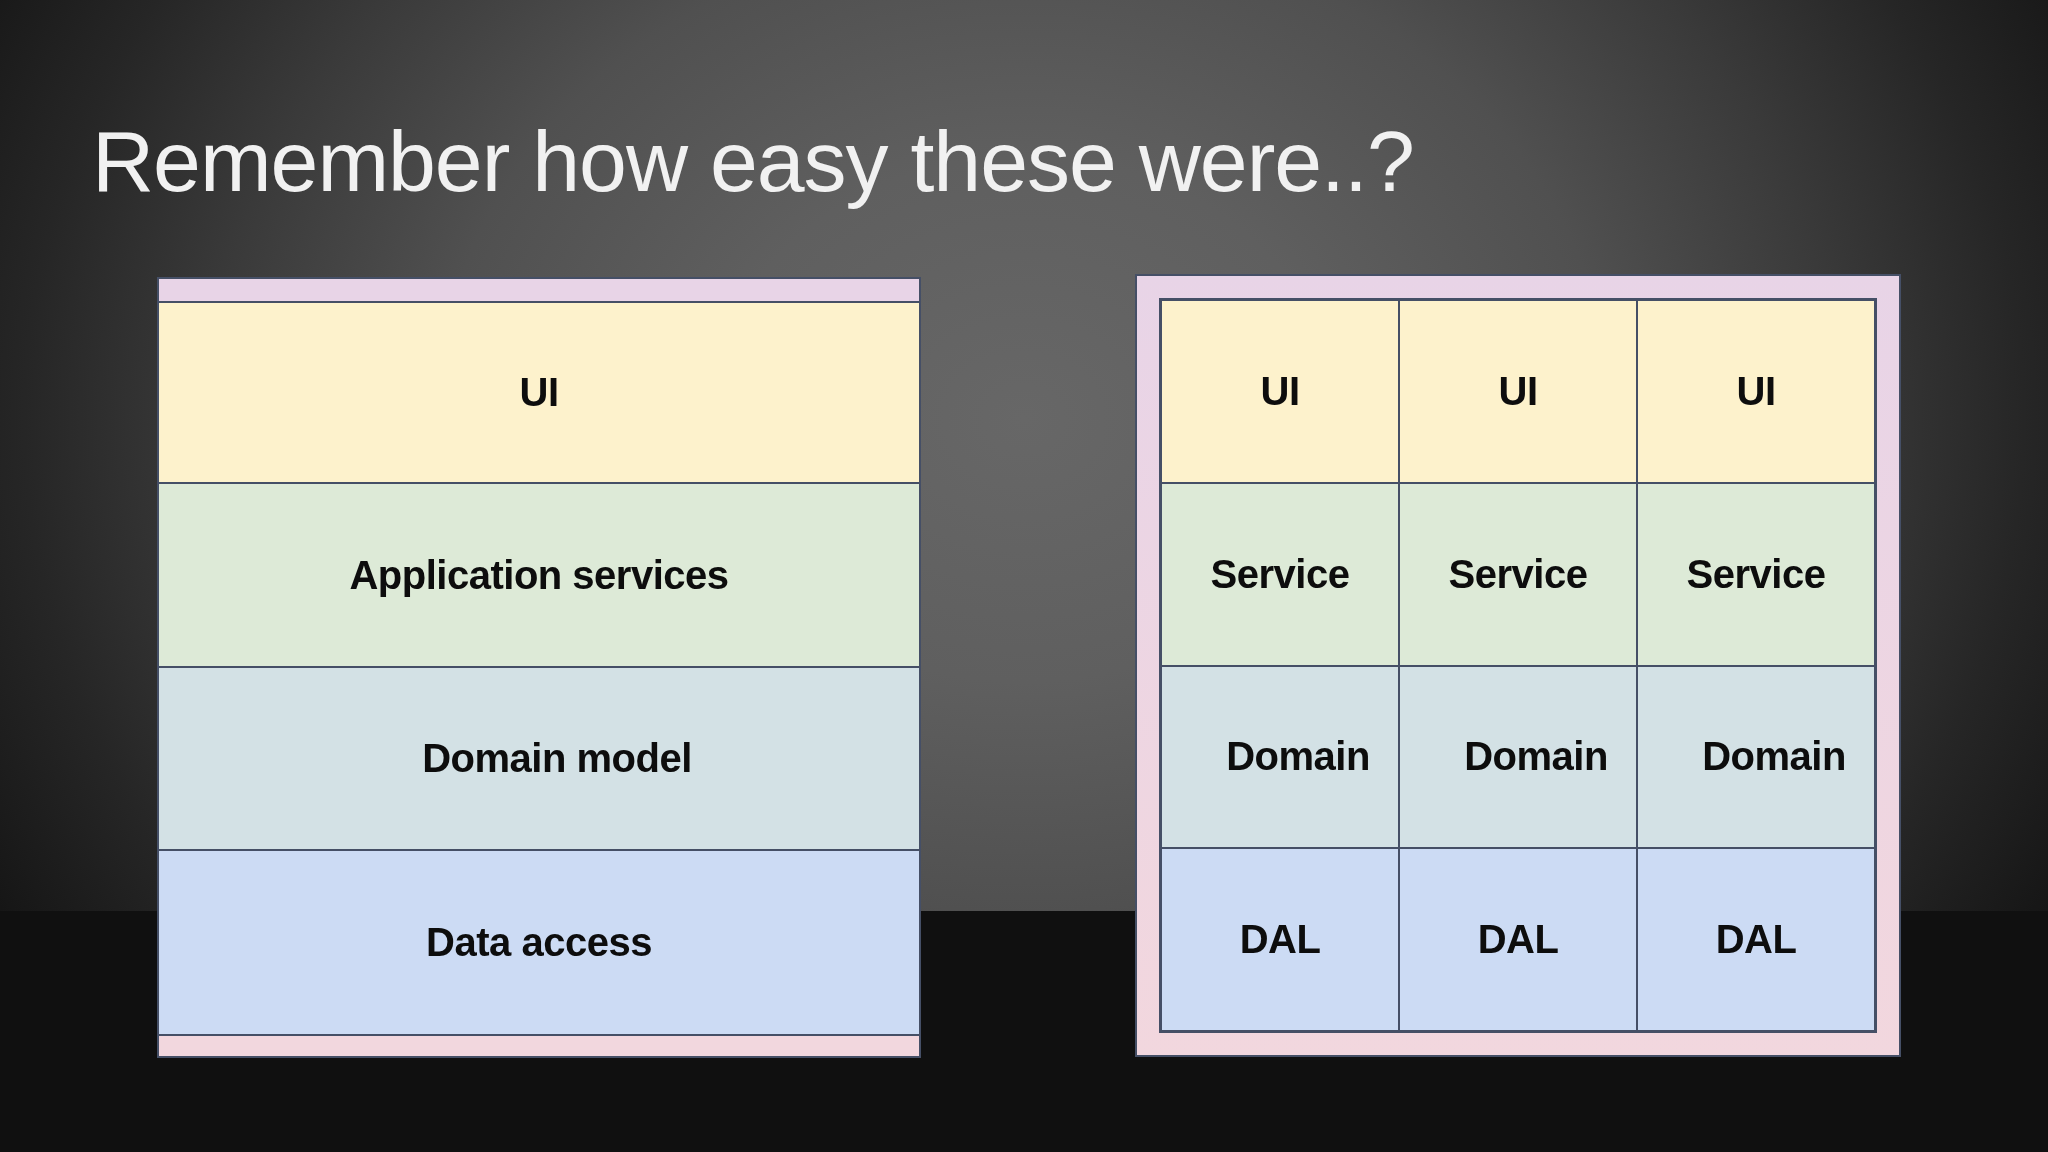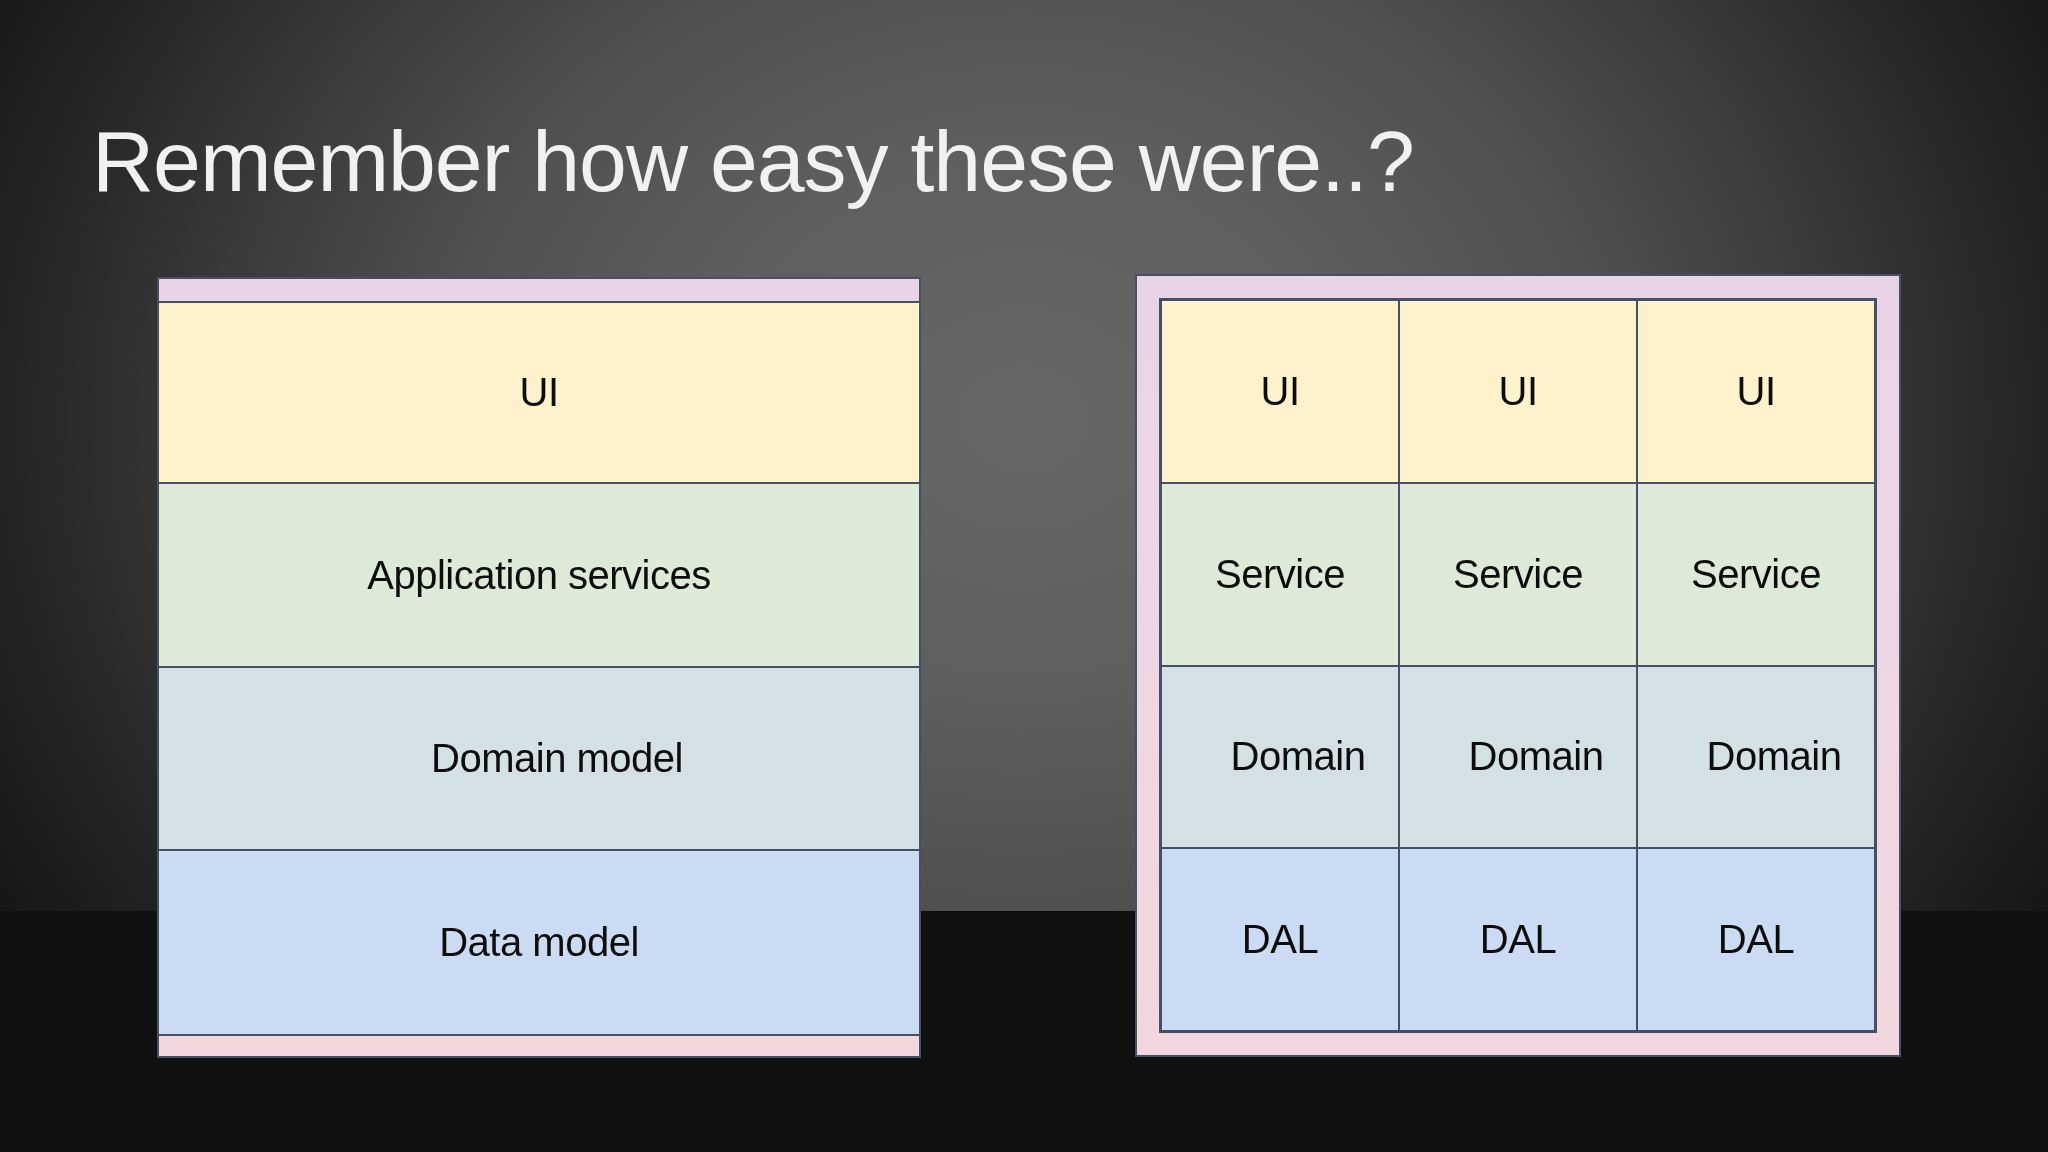--- a/index.html
+++ b/index.html
@@ -62,21 +62,21 @@
 
   
   .c-pink-top{background:var(--frame_pink_top);}
   .c-pink-bottom{background:var(--frame_pink_bottom);}
   .c-ui{background:var(--ui_fill);}
   .c-service{background:var(--service_fill);}
   .c-domain{background:var(--domain_fill);padding-left:36px;}
   .c-dal{background:var(--dal_fill);}
 
   .cell-label{
-    font-weight:400;font-size:40px;letter-spacing:-0.5px;
+    font-weight:700;font-size:40px;letter-spacing:-0.5px;
     color:var(--label_text);white-space:nowrap;
   }
 </style>
 </head>
 <body>
 
 <div class="slide">
 
   <h1 class="slide-title">Remember how easy these were..?</h1>
 
@@ -85,21 +85,21 @@
     <div class="c-ui">
       <span class="cell-label">UI</span>
     </div>
     <div class="c-service">
       <span class="cell-label">Application services</span>
     </div>
     <div class="c-domain">
       <span class="cell-label">Domain model</span>
     </div>
     <div class="c-dal">
-      <span class="cell-label">Data model</span>
+      <span class="cell-label">Data access</span>
     </div>
     <div class="c-pink-bottom"></div>
   </div>
 
   <div class="grid-frame">
     <div class="grid">
 
       <div class="c-ui">
         <span class="cell-label">UI</span>
       </div>

